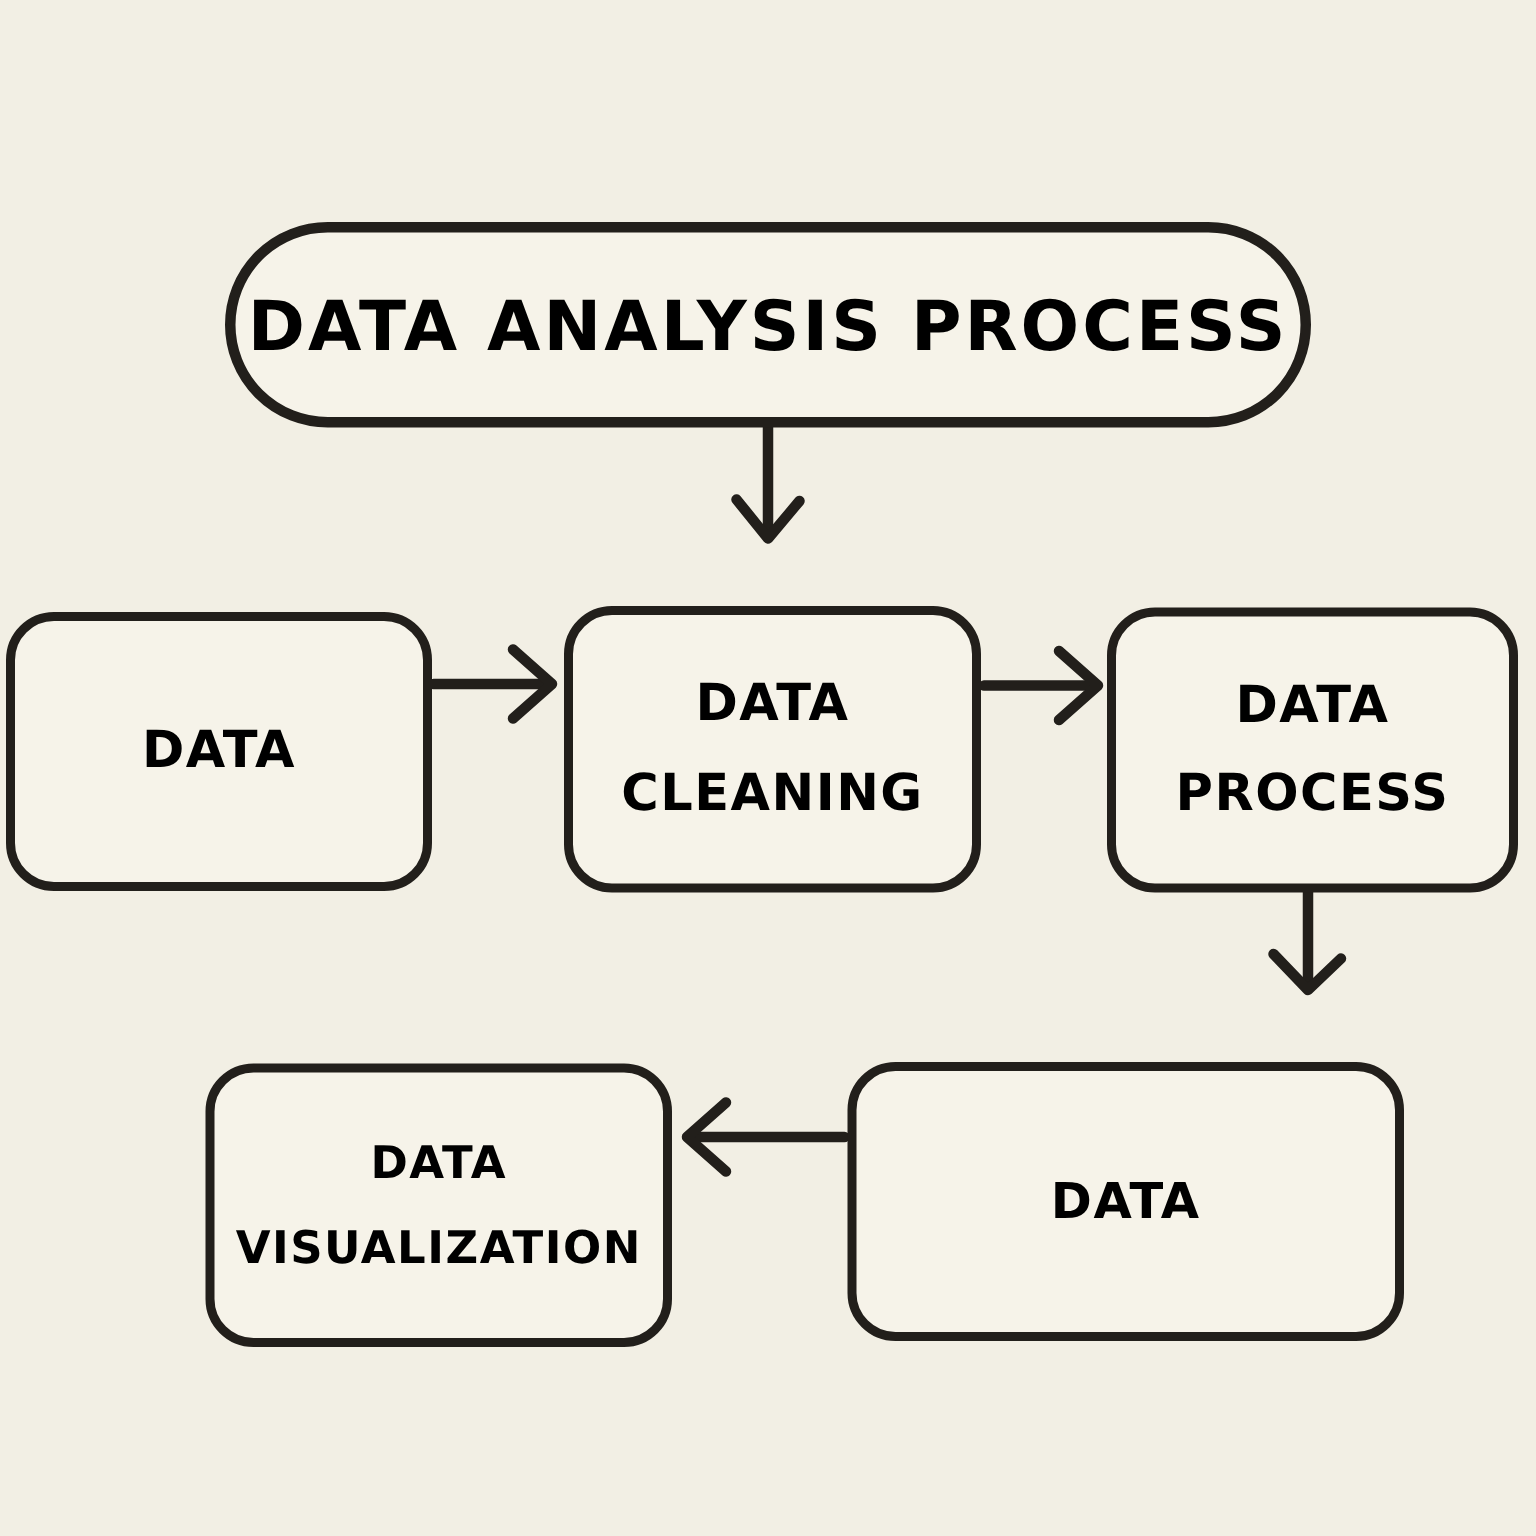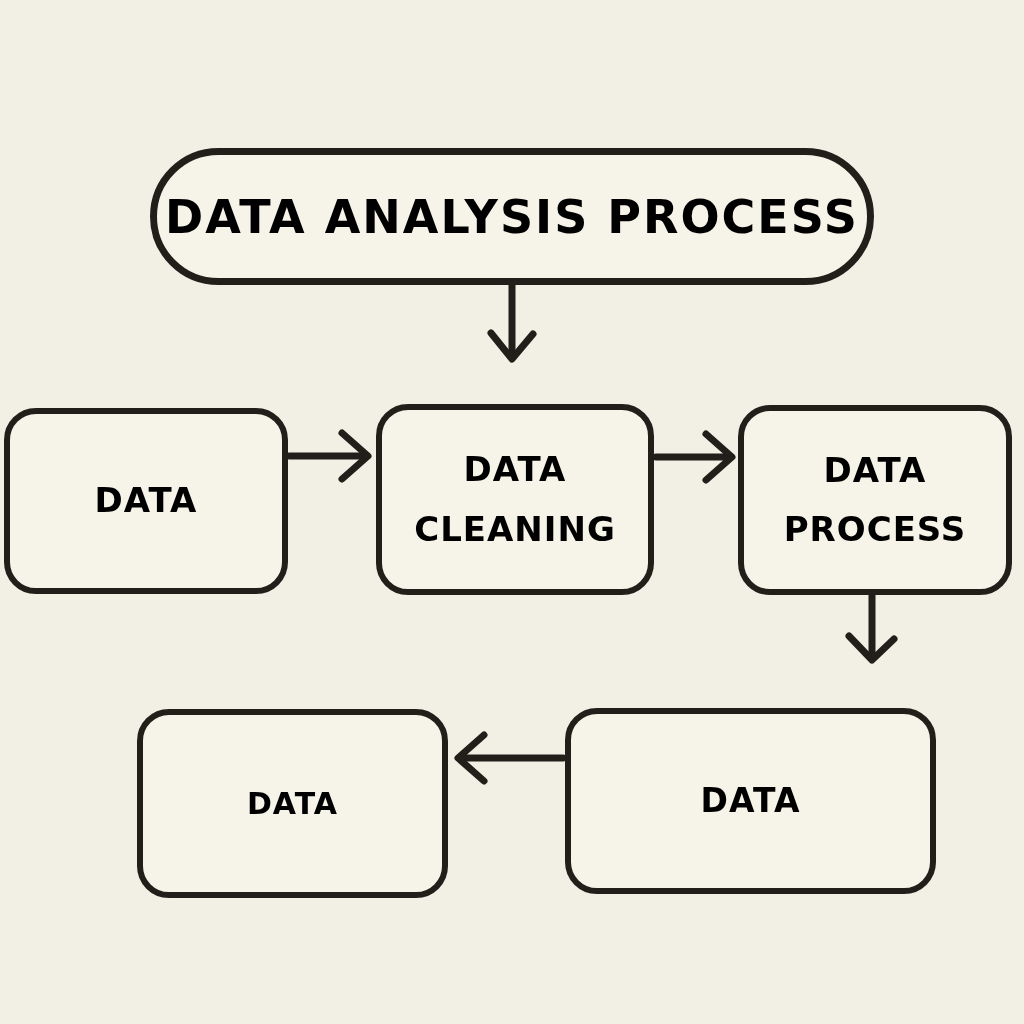--- a/index.html
+++ b/index.html
@@ -118,15 +118,16 @@
     <span class="label-line">DATA</span>
     <span class="label-line">PROCESS</span>
   </div>
 
   <div class="node box mid-text" style="left:565px; top:669px; width:371px; height:186px;">
     <span class="label-line">DATA</span>
   </div>
 
   <div class="node box small-text" style="left:137px; top:670px; width:311px; height:189px;">
     <span class="label-line">DATA</span>
+    <span class="label-line">VISUALIZATION</span>
   </div>
 
 </div>
 
 </body></html>

